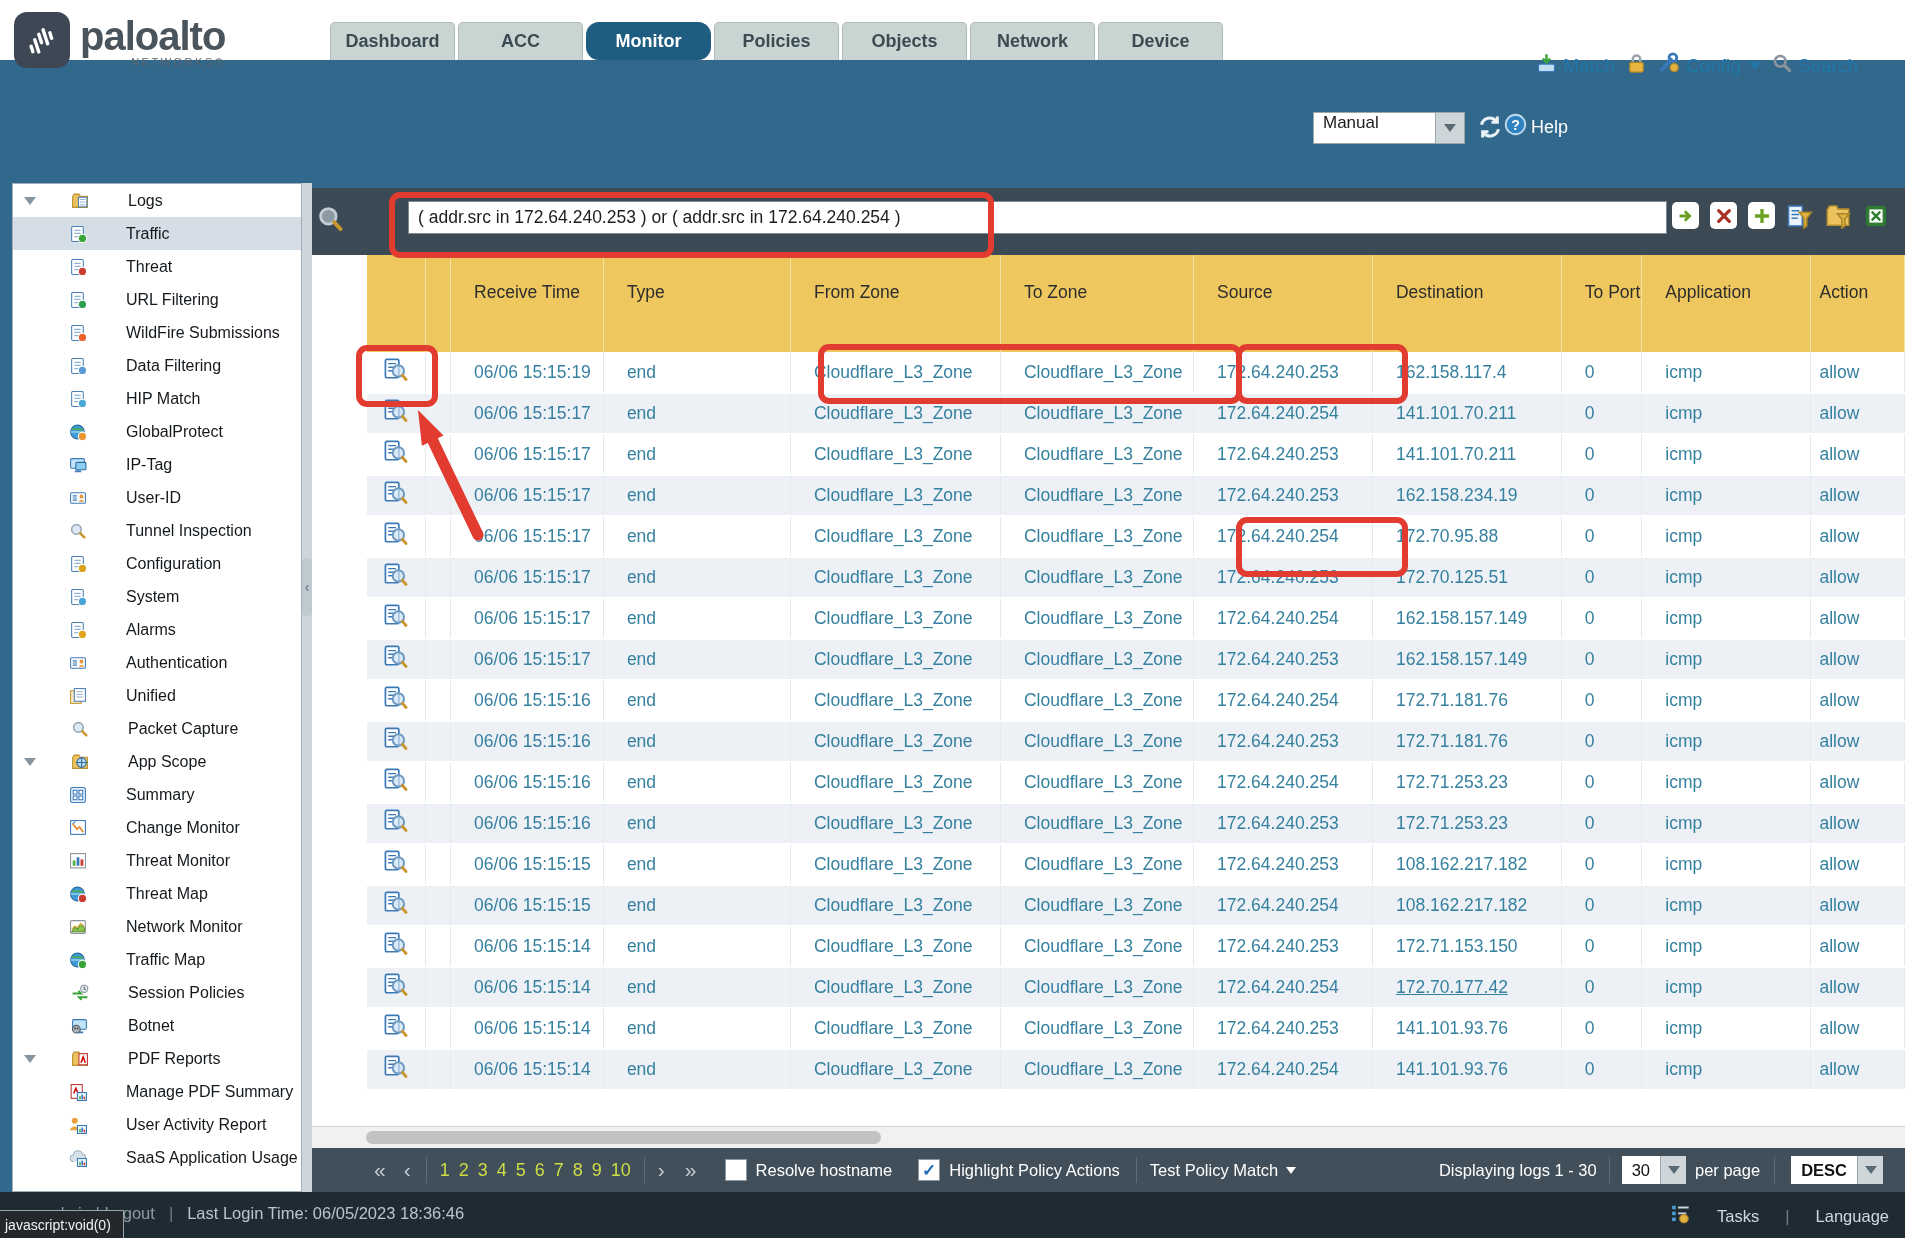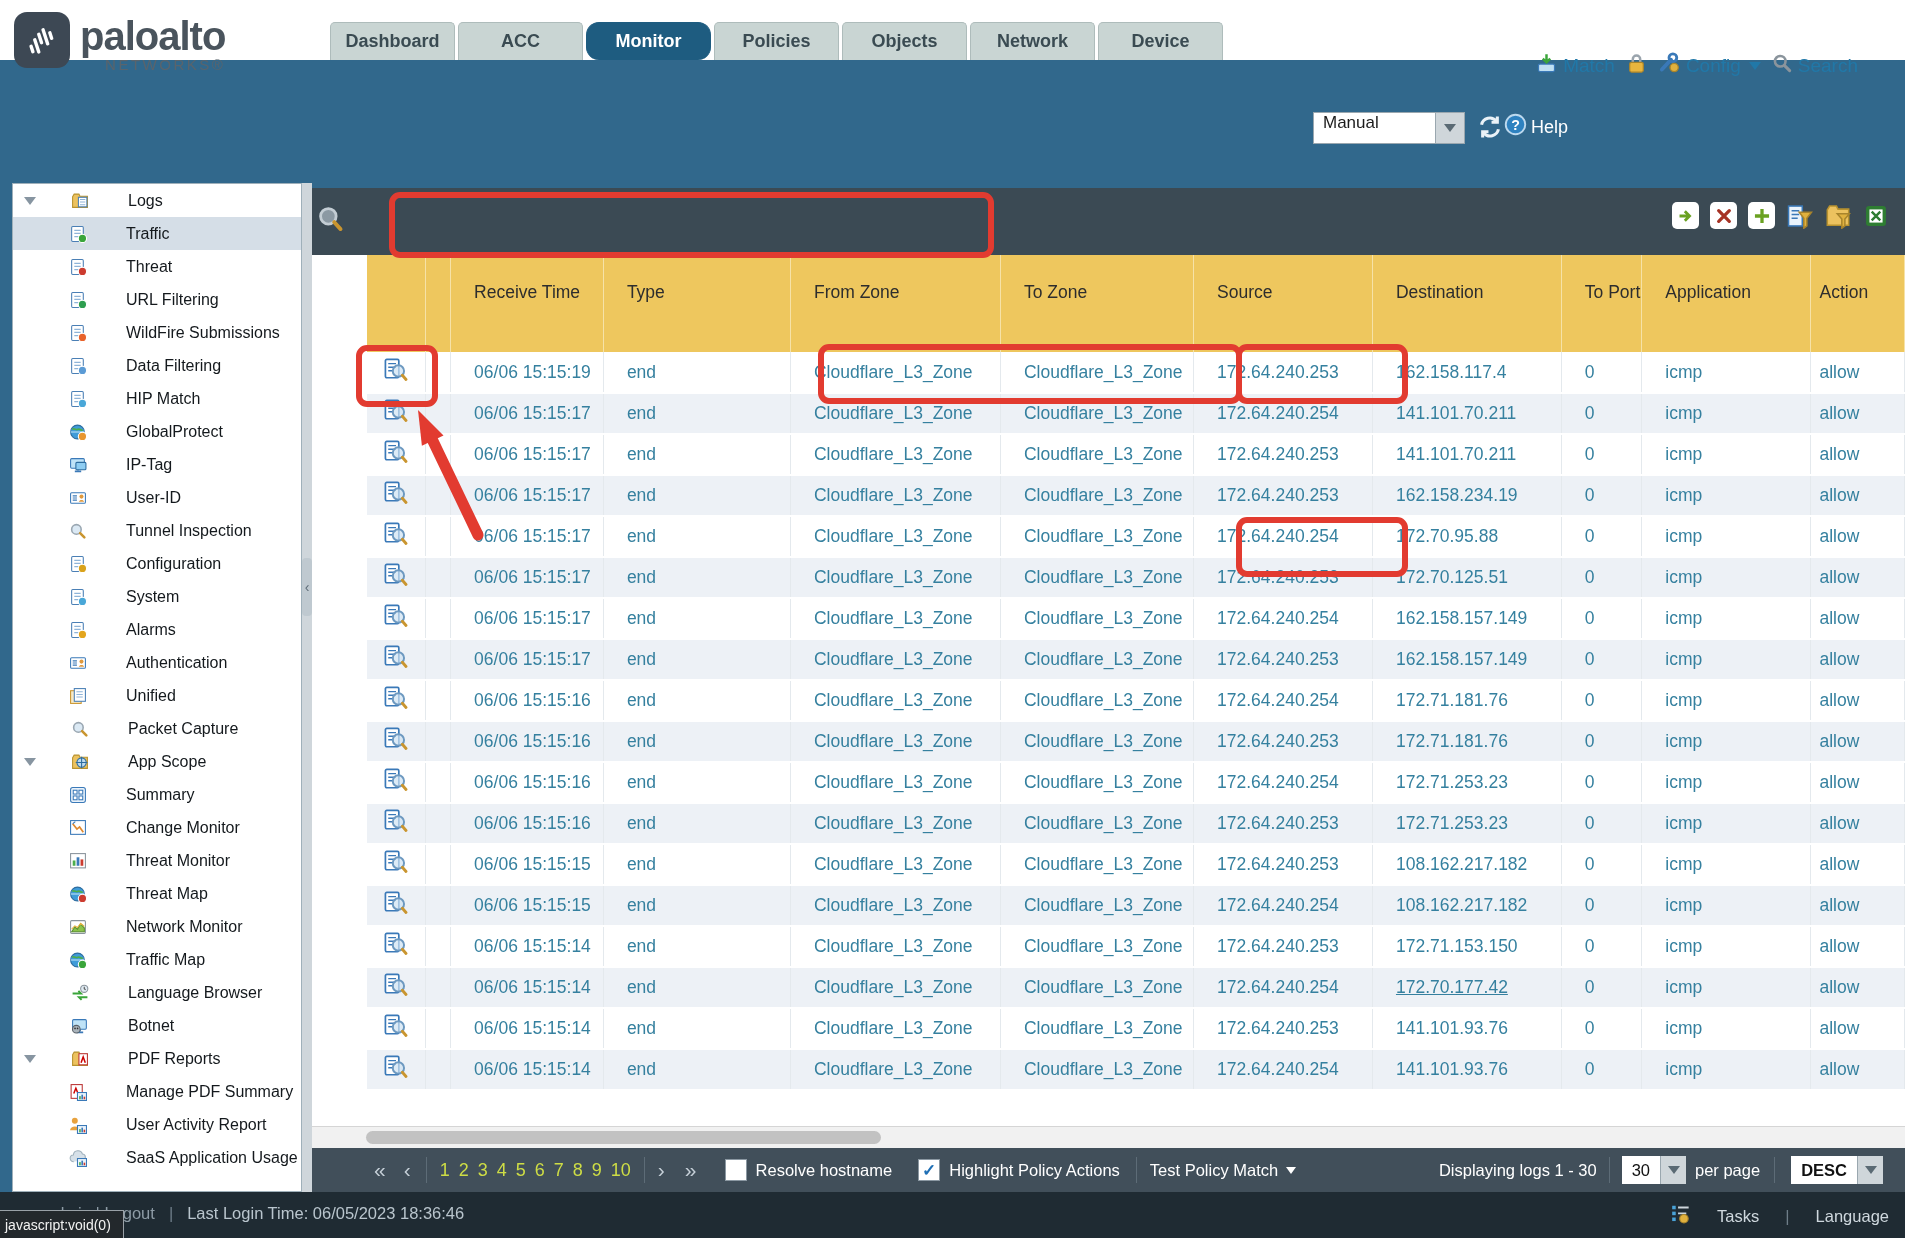--- a/index.html
+++ b/index.html
@@ -5,21 +5,21 @@
   html,body{margin:0;padding:0;}
   body{font-family:"Liberation Sans", sans-serif; background:#fff;}
   .screen{position:relative;width:1905px;height:1238px;overflow:hidden;background:#31688c;}
 
   
   .topbar{position:absolute;left:0;top:0;width:100%;height:60px;background:#fff;padding-left:48px;}
   .brand{position:absolute;left:14px;top:12px;display:flex;align-items:flex-start;}
   .brand-mark{width:56px;height:56px;border-radius:13px;background:#3d4854;display:flex;align-items:center;justify-content:center;}
   .brand-text{margin-left:10px;}
   .brand-name{font-size:40px;font-weight:600;color:#4a545d;line-height:48px;letter-spacing:-1px;}
-  .brand-sub{font-size:15px;letter-spacing:2.5px;color:#5a646c;text-align:right;margin-top:-4px;}
+  .brand-sub{font-size:11px;letter-spacing:2.5px;color:#5a646c;text-align:right;margin-top:-4px;}
   .tabs{position:absolute;left:330px;bottom:0;display:flex;gap:3px;}
   .tab{width:123px;height:37px;background:#c9d5d3;border:1px solid #aebcbb;border-bottom:none;border-radius:5px 5px 0 0;
        display:flex;align-items:center;justify-content:center;font-size:18px;font-weight:bold;color:#3a4b52;cursor:pointer;}
   .tab.active{background:#1e5c80;border-color:#1e5c80;color:#ffffff;border-radius:13px;}
   .top-actions{position:absolute;right:95px;top:52px;display:flex;align-items:center;gap:11px;font-size:19px;color:#2178a8;}
   .top-actions .lbl{margin-left:-5px;}
   .caret-b{width:0;height:0;border-left:6px solid transparent;border-right:6px solid transparent;border-top:8px solid #2178a8;margin-left:-3px;}
 
   
   .band{position:absolute;left:0;top:88px;width:100%;height:100px;background:#31688c;}
@@ -421,21 +421,21 @@
       </div>
       <div class="tree-row lv0">
         <span class="tw"></span>
         <span class="tree-ic">
           <svg width="18" height="18" viewBox="0 0 17 17">
             <circle cx="12.5" cy="4.5" r="3.4" fill="#dfeaf2" stroke="#8a949c"></circle>
             <path d="M12.5 2.7v1.8l1.3.9" stroke="#555" fill="none"></path>
             <path d="M1.5 9h8L7 6.5M15.5 12.5h-8l2.5 2.5" stroke="#3aa53a" stroke-width="1.8" fill="none"></path>
           </svg>
         </span>
-        <span>Language Browser</span>
+        <span>Session Policies</span>
       </div>
       <div class="tree-row lv0">
         <span class="tw"></span>
         <span class="tree-ic">
           <svg width="18" height="18" viewBox="0 0 17 17">
             <rect x="1.5" y="2.5" width="13" height="9" rx="1" fill="#bfe3f7" stroke="#3a79b8"></rect>
             <path d="M8.5 11.5v2M5.5 14.5h6" stroke="#3a79b8" stroke-width="1.5" fill="none"></path>
             <circle cx="5" cy="11.5" r="3.6" fill="#aab4bc" stroke="#596067"></circle>
             <circle cx="3.8" cy="10.8" r=".8" fill="#333"></circle>
             <circle cx="6.2" cy="10.8" r=".8" fill="#333"></circle>
@@ -498,20 +498,21 @@
   <div class="splitter">
     <div class="collapse-handle">‹</div>
   </div>
 
   <main class="content">
     <div class="filterbar">
       <span class="filter-mag"><svg width="30" height="30" viewBox="0 0 17 17">
             <circle cx="7" cy="7" r="4.4" fill="#dce8f1" fill-opacity=".5" stroke="#c3cdd4" stroke-width="1.6"></circle>
             <path d="M10.3 10.3l3.6 3.9" stroke="#c9952f" stroke-width="2.2" stroke-linecap="round"></path>
           </svg></span>
+      <input class="filter-input" type="text" value="( addr.src in 172.64.240.253 ) or ( addr.src in 172.64.240.254 )" style="">
       <div class="fbtns" id="fbtns">
           <span class="fbtn white">
             <svg width="20" height="20" viewBox="0 0 17 17">
               <path d="M3 8.5h7.5M7.5 4.5l4 4-4 4" stroke="#6aa121" stroke-width="2.4" fill="none"></path>
             </svg>
           </span>
           <span class="fbtn white">
             <svg width="20" height="20" viewBox="0 0 17 17">
               <path d="M4 4l9 9M13 4l-9 9" stroke="#a63224" stroke-width="2.8" stroke-linecap="round"></path>
             </svg>

